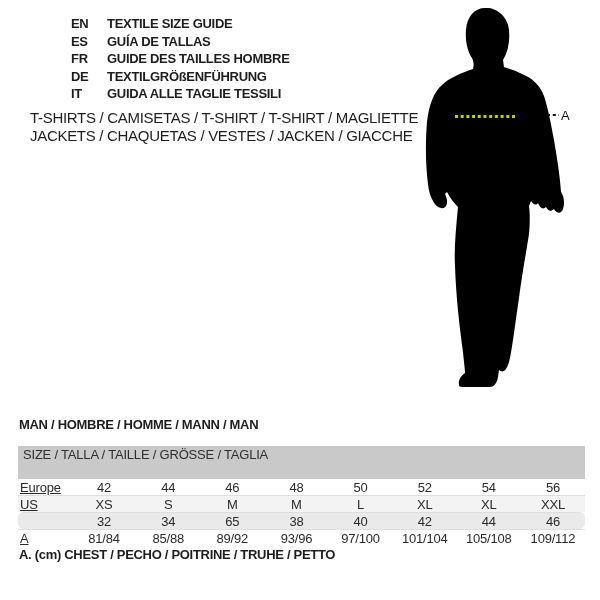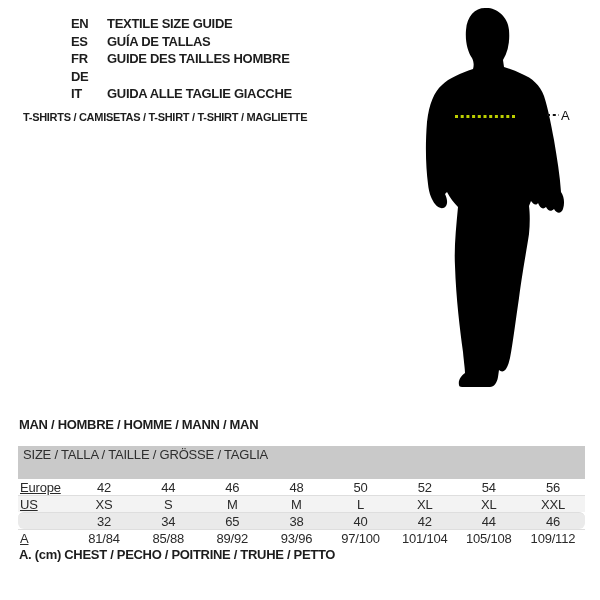--- a/index.html
+++ b/index.html
@@ -6,22 +6,22 @@
   .canvas {
     position:relative; width:600px; height:600px; background:#ffffff;
     font-family:"Liberation Sans", sans-serif; color:#1d1d1d; overflow:hidden;
   }
   
   .lang-block { position:absolute; left:23px; top:15px; }
   .lang-row { display:flex; height:17.5px; align-items:center;
               font-size:13px; font-weight:700; letter-spacing:-0.3px; }
   .lang-code { width:36px;padding-left:48px; }
   
-  .cat-block { position:absolute; left:23px; top:109px; font-weight:700;
-               font-size:11px; line-height:17.5px; letter-spacing:-0.3px; }
+  .cat-block { position:absolute; left:30px; top:109px; font-weight:400;
+               font-size:15px; line-height:17.5px; letter-spacing:-0.3px; }
   
   .figure-wrap { position:absolute; left:400px; top:0; width:200px; height:400px; }
   .figure-wrap svg { position:absolute; left:0; top:0; }
   .a-label { position:absolute; left:161px; top:108px; font-size:13px; color:#111; }
   
   .gender-heading { position:absolute; left:19px; top:417px; font-weight:700;
                     font-size:13px; letter-spacing:-0.3px; }
   
   .size-table { position:absolute; left:18px; top:446px; width:567px;
                 font-size:13px; letter-spacing:-0.2px; color:#2a2a2a; }
@@ -50,29 +50,31 @@
     <div class="lang-row">
       <span class="lang-code">ES</span>
       <span class="lang-text">GUÍA DE TALLAS</span>
     </div>
     <div class="lang-row">
       <span class="lang-code">FR</span>
       <span class="lang-text">GUIDE DES TAILLES HOMBRE</span>
     </div>
     <div class="lang-row">
       <span class="lang-code">DE</span>
+      <span class="lang-text">TEXTILGRÖßENFÜHRUNG</span>
     </div>
     <div class="lang-row">
       <span class="lang-code">IT</span>
-      <span class="lang-text">GUIDA ALLE TAGLIE GIACCHE</span>
+      <span class="lang-text">GUIDA ALLE TAGLIE TESSILI</span>
     </div>
   </div>
 
   <div class="cat-block">
     <div>T-SHIRTS / CAMISETAS / T-SHIRT / T-SHIRT / MAGLIETTE</div>
+    <div>JACKETS / CHAQUETAS / VESTES / JACKEN / GIACCHE</div>
   </div>
 
   <div class="figure-wrap">
     <svg width="200" height="400" viewBox="0 0 200 400">
       <path d="M85,8
                C75,8 67,16 66,30 C65,42 68,52 72,58 C74,62 74,66 73,69
                C61,73 49,78 42,85 C34,92 29,104 27,122
                C25,147 26,168 28,184 C29,194 32,200 35,204
                C38,208 43,210 46,206 C48,203 47,198 45,194
                L47,192 C50,198 54,203 58,207

